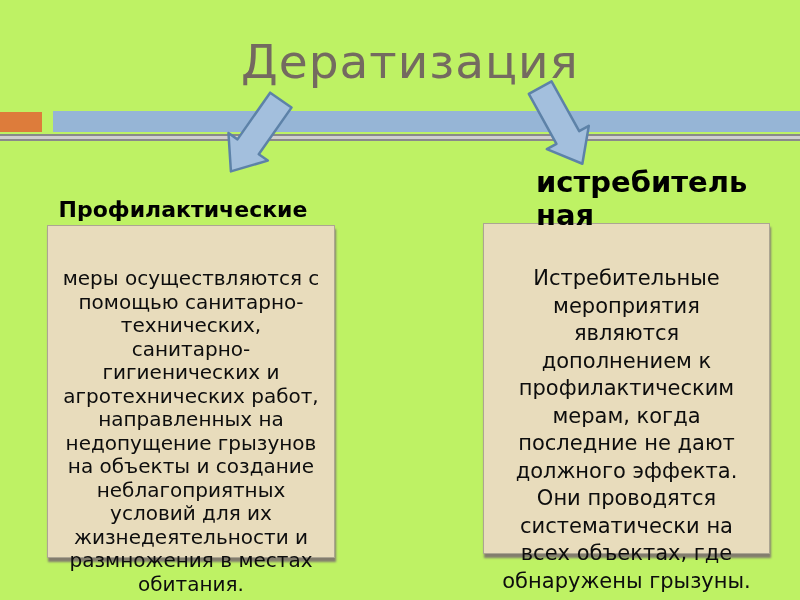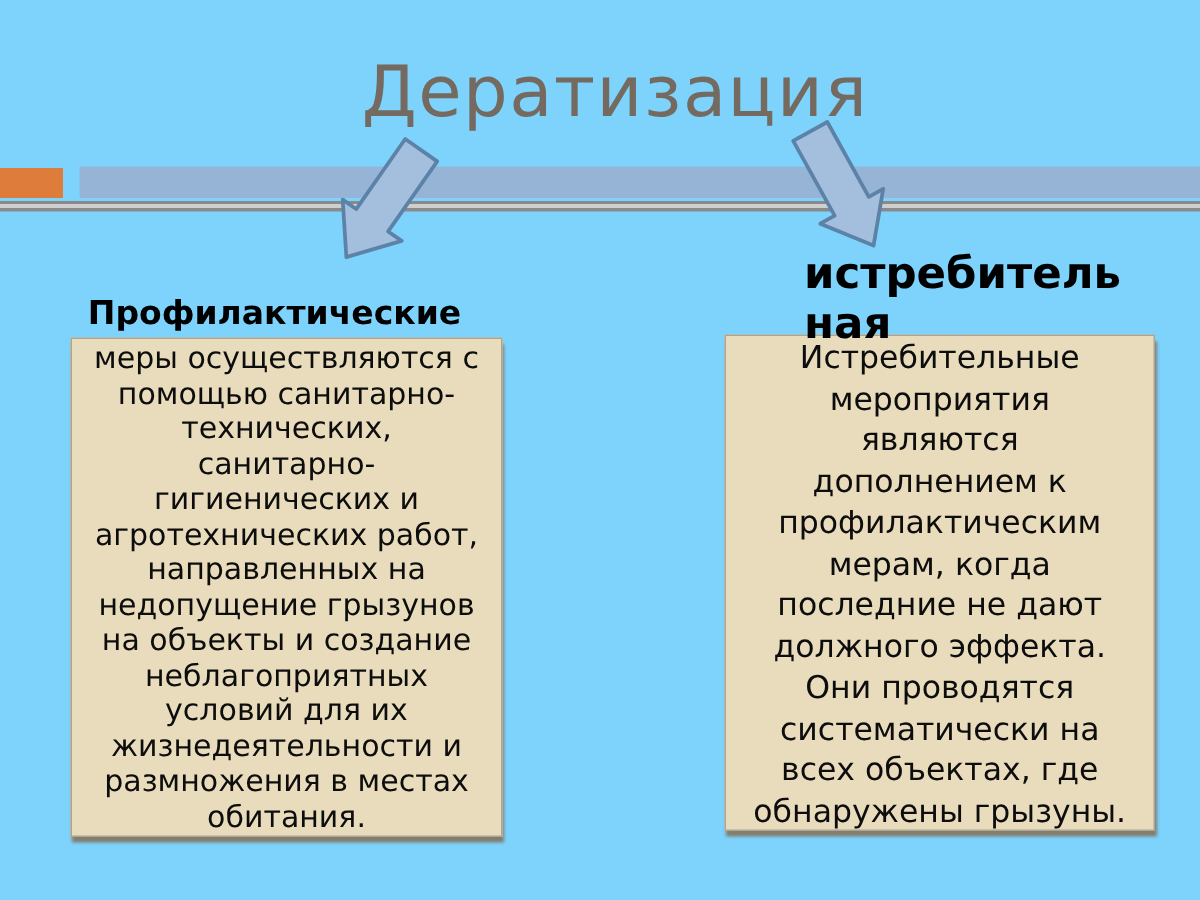--- a/index.html
+++ b/index.html
@@ -1,20 +1,20 @@
 <!DOCTYPE html>
 <html style="--title: #746a60; --bar_blue: #96b5d6; --bar_orange: #dd7c3b; --line_gray: #8a8a8a; --line_gray_light: #cfcfcf; --box_fill: #e8dcbc; --box_border: #aca592; --box_shadow: #837d6e; --arrow_fill: #a3bfdd; --arrow_stroke: #5d82a8;"><head>
 <meta charset="utf-8">
 <style>
   html, body { margin: 0; padding: 0; background: #ffffff; }
   .slide {
     position: relative;
     width: 800px;
     height: 600px;
-    background: #7dd3fc;
+    background: #bef264;
     overflow: hidden;
     font-family: "DejaVu Sans", sans-serif;
     color: #0d0d0d;
   }
   .slide-title {
     position: absolute;
     top: 33px;
     left: 0;
     right: 0;
     padding-left: 20px;
@@ -108,20 +108,21 @@
     left: 483px;
     top: 223px;
     width: 287px;
     height: 331px;
   }
   .box-body {
     white-space: pre-line;
     text-align: center;
     color: #0d0d0d;
     padding-top: 1px;
+    margin-top: 40px;
   }
   .box-left .box-body {
     font-size: 20px;
     line-height: 23.5px;
   }
   .box-right .box-body {
     font-size: 21px;
     line-height: 27.5px;
   }
 </style>

